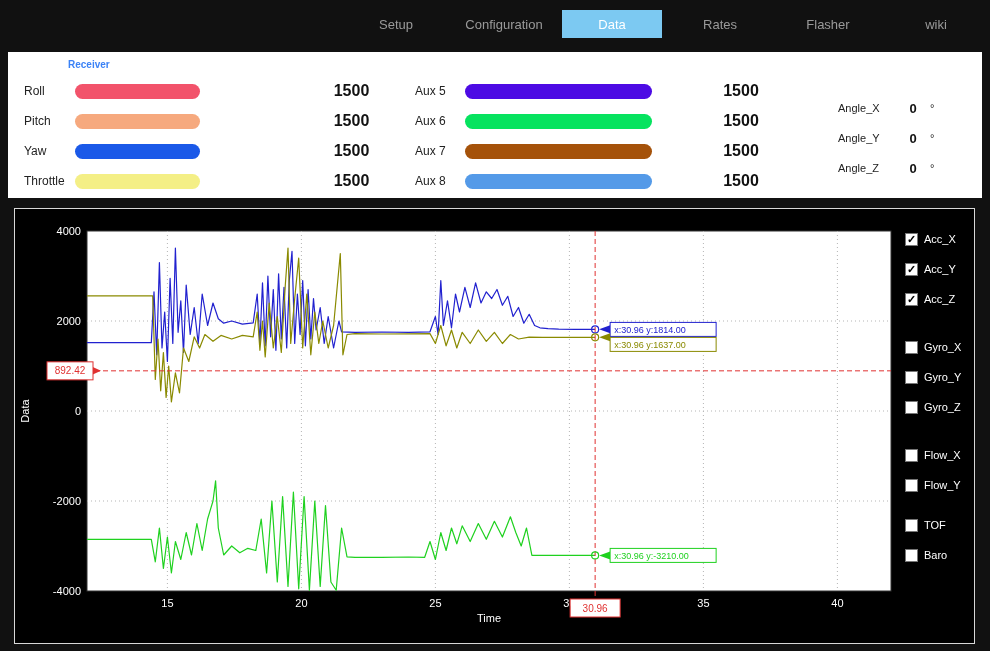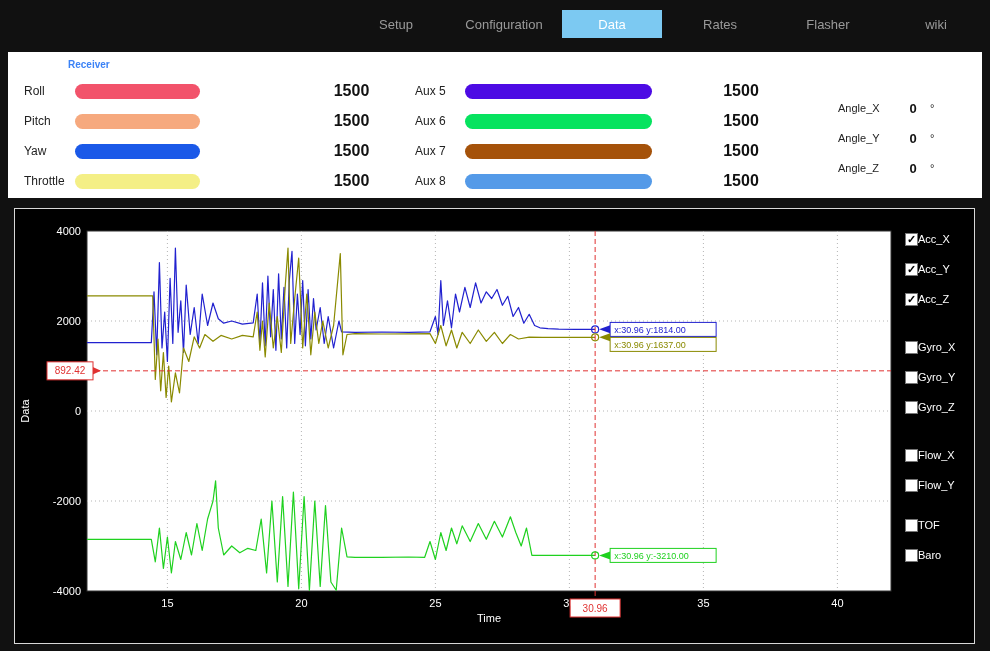--- a/index.html
+++ b/index.html
@@ -30,21 +30,21 @@
   .angle-value { font-size:13px; font-weight:bold; color:#111; text-align:center; }
   .angle-unit { font-size:11px; color:#222; }
 
   
   .chart-panel { position:absolute; left:14px; top:208px; width:961px; height:436px;
                  background:#000; border:1px solid #d8d8d8; box-sizing:border-box; display:flex; }
   .chart-svg { display:block; flex:none; }
   .chart-svg text { font-family:"Liberation Sans", sans-serif; }
   .legend-col { flex:1; padding-top:20px; padding-left:2px; }
   .legend-group { }
-  .legend-item { display:flex; align-items:center; height:20px; margin-bottom:10px; }
+  .legend-item { display:flex; align-items:center; gap:6px; height:20px; margin-bottom:10px; }
   .checkbox { width:13px; height:13px; background:#fff; border:1px solid #777; box-sizing:border-box;
               display:flex; align-items:center; justify-content:center;
               font-size:11px; font-weight:bold; color:#000; cursor:pointer; }
   .checkbox.checked::after { content:"\2713"; line-height:1; }
   .legend-label { color:#fff; font-size:11px; }
 </style>
 </head>
 <body>
 
 <div id="app">

